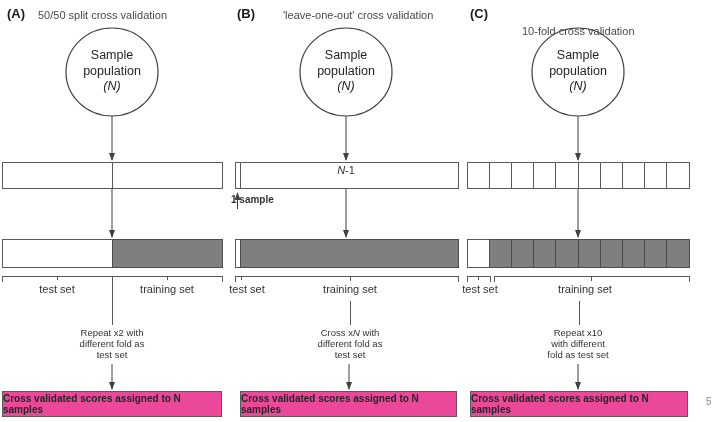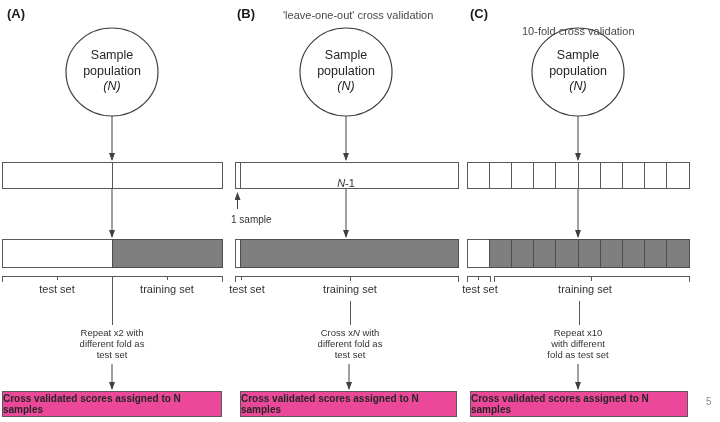--- a/index.html
+++ b/index.html
@@ -70,20 +70,21 @@
       <rect x="489.2" y="239" width="199.8" height="28" stroke-width="1" shape-rendering="crispEdges" stroke="#4d4d4d" fill="#7f7f7f"></rect>
       <path d="M511.4 239 V267 M533.6 239 V267 M555.8 239 V267 M578 239 V267 M600.2 239 V267 M622.4 239 V267 M644.6 239 V267 M666.8 239 V267" stroke="#4d4d4d" stroke-width="1" fill="none" shape-rendering="crispEdges"></path>
       <path d="M467 282 L467 276 L490 276 L490 282 M478.5 276 L478.5 280" fill="none" stroke="#595959" stroke-width="1" shape-rendering="crispEdges"></path>
       <path d="M494 282 L494 276 L689 276 L689 282 M591 276 L591 281" fill="none" stroke="#595959" stroke-width="1" shape-rendering="crispEdges"></path>
       <line x1="579" y1="301" x2="579" y2="325" stroke="#595959" stroke-width="1" shape-rendering="crispEdges"></line>
       <line x1="578" y1="364" x2="578" y2="389" stroke="#404040" stroke-width="1" marker-end="url(#ah)"></line>
     </g>
   </svg>
 
   <div class="abs panel-letter" style="left:7px;top:6px;">(A)</div>
+  <div class="abs panel-title" style="left:38px;top:9px;">50/50 split cross validation</div>
   <div class="abs ctr pop-text" style="left:62px;top:48px;width:100px;">
     <div>Sample</div>
     <div>population</div>
     <div class="pop-n">(N)</div>
   </div>
   <div class="abs ctr set-label" style="left:17px;top:283px;width:80px;">test set</div>
   <div class="abs ctr set-label" style="left:117px;top:283px;width:100px;">training set</div>
   <div class="abs ctr repeat-note" style="left:42px;top:327px;width:140px;">
     <div>Repeat x2 with</div>
     <div>different fold as</div>
@@ -93,24 +94,24 @@
     <span>Cross validated scores assigned to N samples</span>
   </div>
 
   <div class="abs panel-letter" style="left:237px;top:6px;">(B)</div>
   <div class="abs panel-title" style="left:283px;top:9px;">'leave-one-out' cross validation</div>
   <div class="abs ctr pop-text" style="left:296px;top:48px;width:100px;">
     <div>Sample</div>
     <div>population</div>
     <div class="pop-n">(N)</div>
   </div>
-  <div class="abs ctr row-label" style="left:286px;top:177px;width:120px;">
+  <div class="abs ctr row-label" style="left:286px;top:164px;width:120px;">
     <em>N</em><span>-1</span>
   </div>
-  <div class="abs small-label" style="left:231px;top:214px;">1 sample</div>
+  <div class="abs small-label" style="left:231px;top:194px;font-weight:bold;">1 sample</div>
   <div class="abs ctr set-label" style="left:207px;top:283px;width:80px;">test set</div>
   <div class="abs ctr set-label" style="left:300px;top:283px;width:100px;">training set</div>
   <div class="abs ctr repeat-note" style="left:280px;top:327px;width:140px;">
     <div><span>Cross x</span><em>N</em><span> with</span></div>
     <div>different fold as</div>
     <div>test set</div>
   </div>
   <div class="abs result-box" style="left:240px;top:391px;width:215px;height:24px;">
     <span>Cross validated scores assigned to N samples</span>
   </div>

